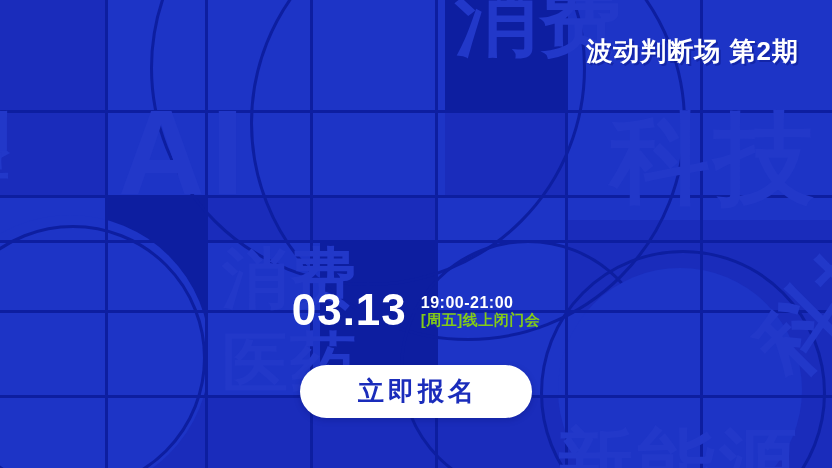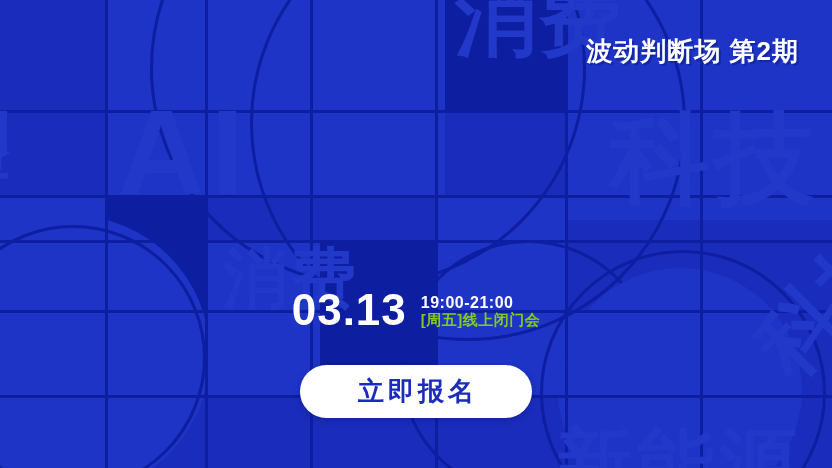--- a/index.html
+++ b/index.html
@@ -160,20 +160,21 @@
     <div class="gline h" style="left:0;top:395px;width:832px;"></div>
 
     <div class="wm wm-light" style="left:118px;top:92px;font-size:120px;letter-spacing:6px;">AI</div>
 
     <div class="wm wm-light" style="left:455px;top:-22px;font-size:82px;letter-spacing:2px;">消费</div>
 
     <div class="wm wm-light" style="left:610px;top:108px;font-size:100px;letter-spacing:4px;">科技</div>
 
     <div class="wm wm-light" style="left:222px;top:245px;font-size:66px;letter-spacing:2px;">消费</div>
 
+    <div class="wm wm-light" style="left:222px;top:330px;font-size:66px;letter-spacing:2px;">医药</div>
 
     <div class="wm wm-light" style="left:8px;top:250px;font-size:76px;letter-spacing:4px;transform:rotate(180deg);transform-origin:left top;writing-mode:vertical-rl;">金融</div>
 
     <div class="wm wm-light" style="left:555px;top:425px;font-size:78px;letter-spacing:4px;">新能源</div>
 
     <div class="wm wm-light" style="left:740px;top:330px;font-size:86px;letter-spacing:2px;transform:rotate(-45deg);transform-origin:left top;">科技</div>
   </div>
 
 
   <div class="eyebrow">波动判断场 第2期</div>

